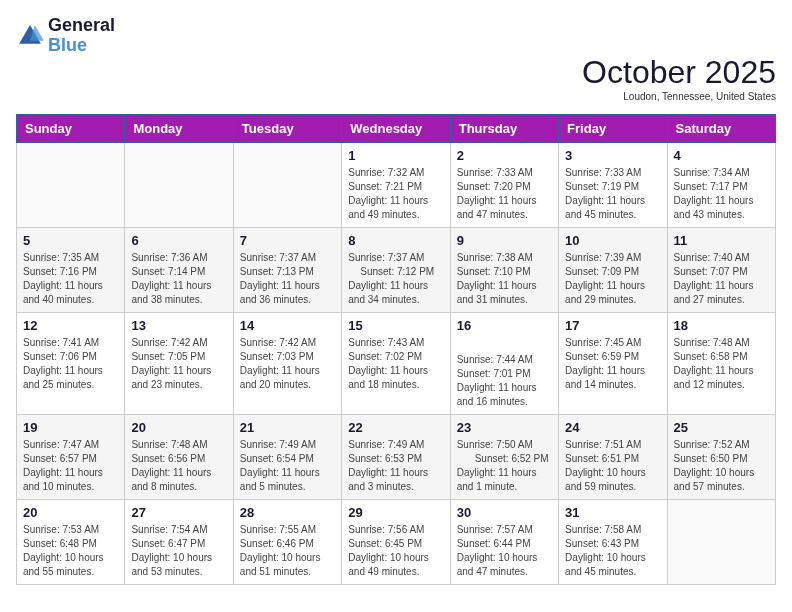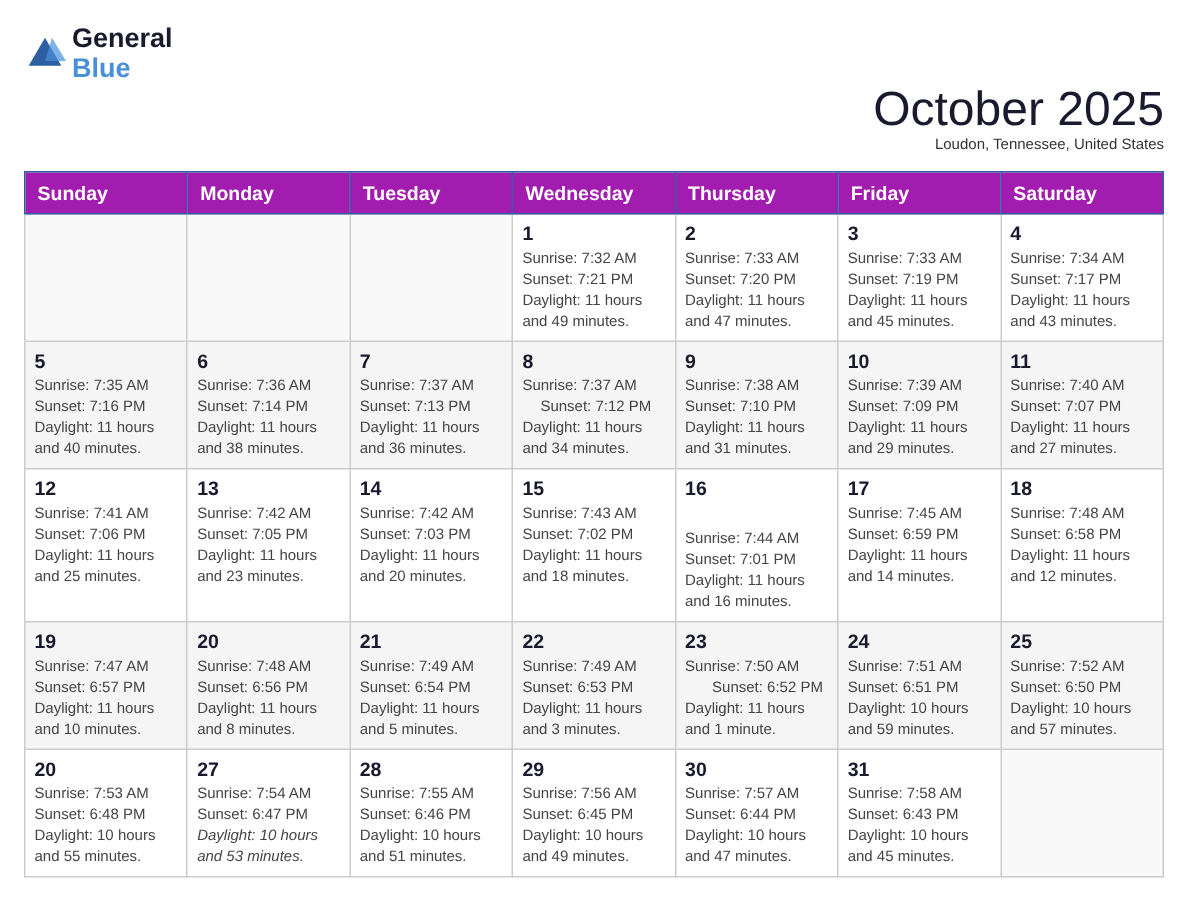--- a/index.html
+++ b/index.html
@@ -344,21 +344,21 @@
             <span style="display: block;">Sunrise: 7:53 AM</span>
             <span style="display: block;">Sunset: 6:48 PM</span>
             <span style="display: block;">Daylight: 10 hours and 55 minutes.</span>
           </div>
         </td>
         <td>
           <span class="day-number">27</span>
           <div class="day-info">
             <span style="display: block;">Sunrise: 7:54 AM</span>
             <span style="display: block;">Sunset: 6:47 PM</span>
-            <span style="display: block; font-style: italic;">Daylight: 10 hours and 53 minutes.</span>
+            <span style="display: block;">Daylight: 10 hours and 53 minutes.</span>
           </div>
         </td>
         <td>
           <span class="day-number">28</span>
           <div class="day-info">
             <span style="display: block;">Sunrise: 7:55 AM</span>
             <span style="display: block;">Sunset: 6:46 PM</span>
             <span style="display: block;">Daylight: 10 hours and 51 minutes.</span>
           </div>
         </td>

